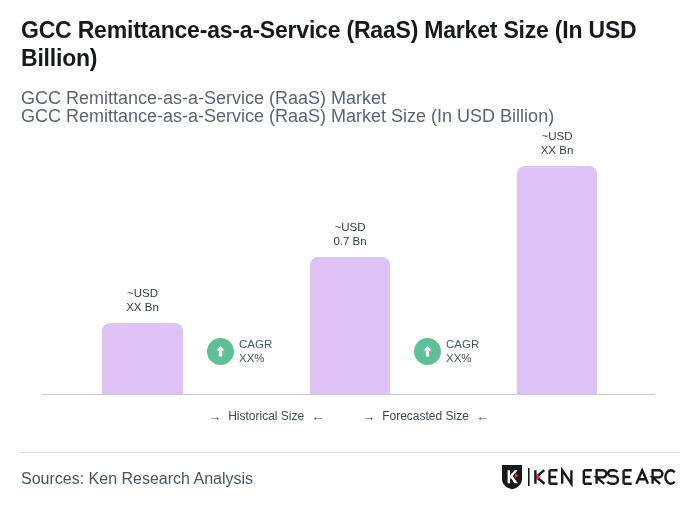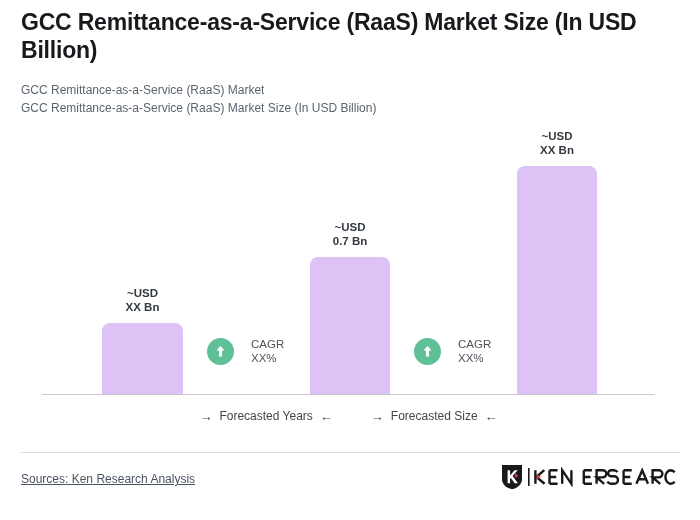--- a/index.html
+++ b/index.html
@@ -19,36 +19,36 @@
     position: relative;
     width: 700px;
     height: 520px;
     box-sizing: border-box;
   }
 
   
   .header {
     position: absolute;
     left: 21px;
-    top: 8px;
+    top: 16px;
     width: 650px;
   }
   .chart-title {
     font-size: 23px;
     font-weight: bold;
     line-height: 1.22;
     letter-spacing: -0.2px;
     color: #17191c;
     margin: 0;
   }
   .subtitles {
     margin-top: 17px;
   }
   .subtitle {
-    font-size: 12px;
+    font-size: 18px;
     line-height: 18px;
     color: #5a6570;
     white-space: nowrap;
   }
 
   
   .plot {
     position: absolute;
     left: 0;
     top: 0;
@@ -79,29 +79,28 @@
     position: absolute;
     left: 50%;
     transform: translateX(-50%);
     text-align: center;
     font-size: 11.5px;
     line-height: 14px;
     color: #343a40;
     white-space: nowrap;
     bottom: 100%;
     margin-bottom: 9px;
-    font-weight: bold;
   }
 
   
   .cagr {
     position: absolute;
     display: flex;
     align-items: center;
-    gap: 17px;
+    gap: 5px;
   }
   .cagr-circle {
     width: 27px;
     height: 27px;
     border-radius: 50%;
     background: #5fbf96;
     display: flex;
     align-items: center;
     justify-content: center;
     flex: none;
@@ -150,24 +149,23 @@
     position: absolute;
     left: 21px;
     top: 464px;
     width: 659px;
     height: 30px;
     display: flex;
     align-items: center;
     justify-content: space-between;
   }
   .sources {
-    font-size: 12px;
+    font-size: 16px;
     color: #4a5460;
     white-space: nowrap;
-    text-decoration: underline;
   }
   .logo {
     display: flex;
     align-items: center;
     gap: 5px;
   }
   .logo-mark { display: block; }
   .logo-text { display: block; }
 </style>
 </head>
@@ -231,21 +229,21 @@
       </span>
       <span class="cagr-text">
         <span style="display:block">CAGR</span>
         <span style="display:block">XX%</span>
       </span>
     </div>
 
     <div class="axis-legend">
       <div class="axis-item">
         <span class="arrow">→</span>
-        <span>Forecasted Years</span>
+        <span>Historical Size</span>
         <span class="arrow">←</span>
       </div>
       <div class="axis-item">
         <span class="arrow">→</span>
         <span>Forecasted Size</span>
         <span class="arrow">←</span>
       </div>
     </div>
 
   </div>

